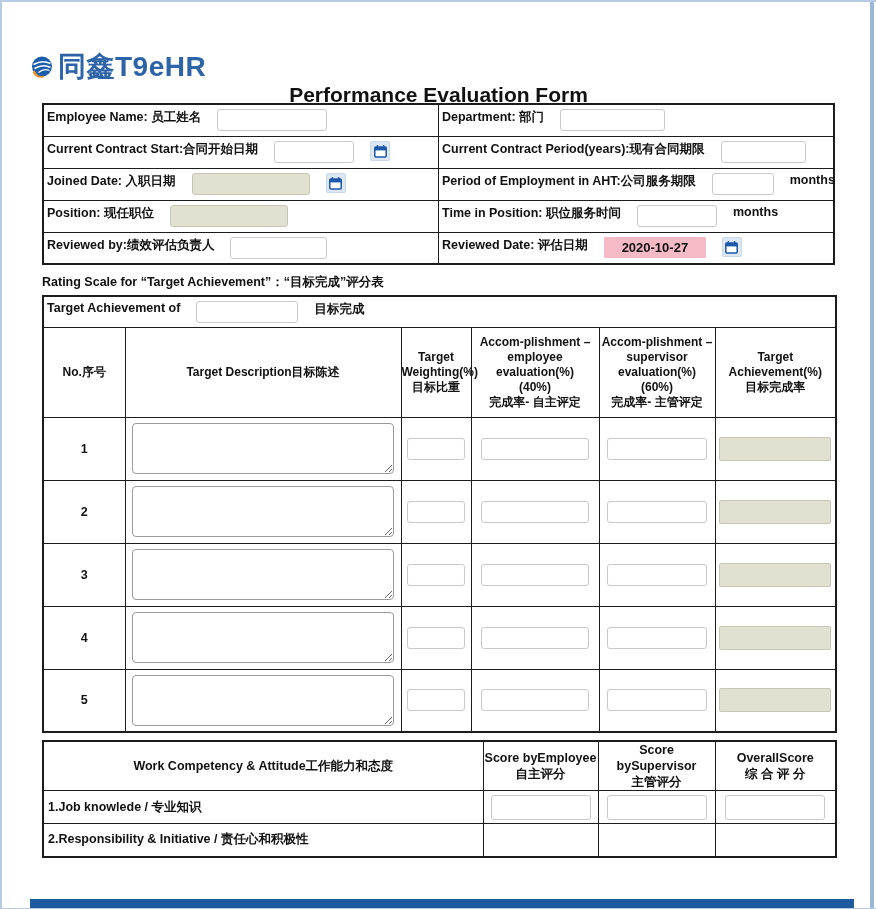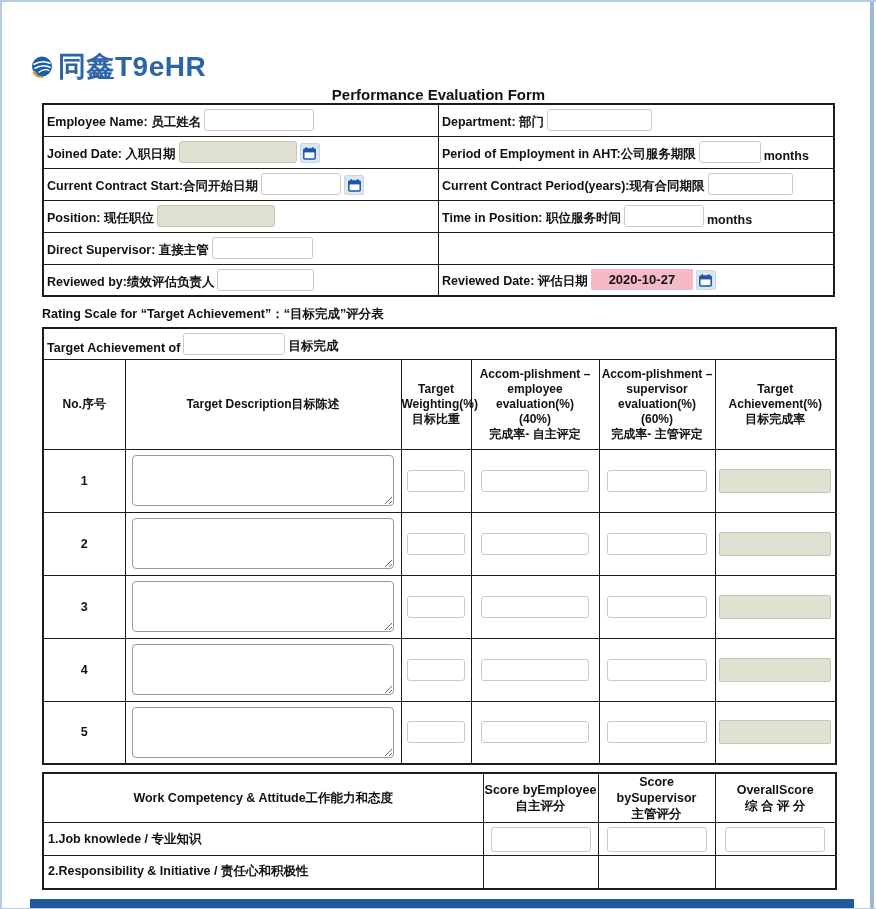--- a/index.html
+++ b/index.html
@@ -25,32 +25,32 @@
     position:absolute; bottom:0; left:28px; right:22px; height:9px;
     background:#1e5b9e; z-index:25;
   }
   .content { position:absolute; left:40px; top:0; width:793px; }
 
   
   .logo { position:absolute; left:28px; top:46px; display:flex; align-items:center; gap:4px; }
   .logo-text { color:#2d64a7; font-size:28px; font-weight:bold; letter-spacing:0.5px; }
 
   
-  .title { padding-top:84px; text-align:center; font-size:15px; font-weight:bold; color:#111; line-height:17px; }
+  .title { padding-top:84px; text-align:center; font-size:21px; font-weight:bold; color:#111; line-height:17px; }
   .subtitle { text-align:center; font-size:13px; font-weight:bold; color:#111; line-height:17px; margin-bottom:5px; }
 
   
   table { border-collapse:collapse; width:793px; table-layout:fixed; }
   table, td, th { border:1px solid #1c1c1c; }
   table { border-width:2px; }
   td, th { font-size:12.5px; font-weight:bold; color:#111; vertical-align:middle; }
 
   
   .info-table tr { height:32px; }
-  .cellflex { display:flex; align-items:flex-end; gap:3px; padding:0 3px; white-space:nowrap; }
+  .cellflex { display:flex; align-items:flex-start; gap:16px; padding:0 3px; white-space:nowrap; }
 
   .inp {
     height:22px; border:1px solid #c9c9c9; border-radius:3px; background:#fff;
     font-family:"Liberation Sans", sans-serif; font-size:12px; padding:0 3px;
   }
   .ro { background:#e1e1d1; border-color:#c6c6b4; }
   .w62{width:62px}.w80{width:80px}.w85{width:85px}.w97{width:97px}
   .w101{width:101px}.w102{width:102px}.w105{width:105px}.w110{width:110px}.w118{width:118px}
 
   .cal-btn {
@@ -127,20 +127,42 @@
         <td>
               <div class="cellflex">
           <span>Department: 部门</span>
           <input class="inp w105" style="">
         </div>
             </td>
       </tr>
       <tr>
         <td>
               <div class="cellflex">
+          <span>Current Contract Start:合同开始日期</span>
+          <input class="inp w80" style="">
+          <button class="cal-btn">
+            <svg width="13" height="13" viewBox="0 0 13 13">
+              <rect x="0.8" y="2" width="11.4" height="10" rx="1" fill="#fff" stroke="#1c57a8" stroke-width="1.5"></rect>
+              <rect x="0.8" y="2" width="11.4" height="3.4" fill="#1c57a8"></rect>
+              <rect x="2.6" y="0.2" width="1.6" height="2.6" fill="#1c57a8"></rect>
+              <rect x="8.8" y="0.2" width="1.6" height="2.6" fill="#1c57a8"></rect>
+            </svg>
+          </button>
+        </div>
+            </td>
+        <td>
+              <div class="cellflex">
+          <span>Current Contract Period(years):现有合同期限</span>
+          <input class="inp w85" style="">
+        </div>
+            </td>
+      </tr>
+      <tr>
+        <td>
+              <div class="cellflex">
           <span>Joined Date: 入职日期</span>
           <input class="inp ro w118" readonly="" style="">
           <button class="cal-btn">
             <svg width="13" height="13" viewBox="0 0 13 13">
               <rect x="0.8" y="2" width="11.4" height="10" rx="1" fill="#fff" stroke="#1c57a8" stroke-width="1.5"></rect>
               <rect x="0.8" y="2" width="11.4" height="3.4" fill="#1c57a8"></rect>
               <rect x="2.6" y="0.2" width="1.6" height="2.6" fill="#1c57a8"></rect>
               <rect x="8.8" y="0.2" width="1.6" height="2.6" fill="#1c57a8"></rect>
             </svg>
           </button>
@@ -150,62 +172,31 @@
               <div class="cellflex">
           <span>Period of Employment in AHT:公司服务期限</span>
           <input class="inp w62" style="">
           <span>months</span>
         </div>
             </td>
       </tr>
       <tr>
         <td>
               <div class="cellflex">
-          <span>Current Contract Start:合同开始日期</span>
-          <input class="inp w80" style="">
-          <button class="cal-btn">
-            <svg width="13" height="13" viewBox="0 0 13 13">
-              <rect x="0.8" y="2" width="11.4" height="10" rx="1" fill="#fff" stroke="#1c57a8" stroke-width="1.5"></rect>
-              <rect x="0.8" y="2" width="11.4" height="3.4" fill="#1c57a8"></rect>
-              <rect x="2.6" y="0.2" width="1.6" height="2.6" fill="#1c57a8"></rect>
-              <rect x="8.8" y="0.2" width="1.6" height="2.6" fill="#1c57a8"></rect>
-            </svg>
-          </button>
-        </div>
-            </td>
-        <td>
-              <div class="cellflex">
-          <span>Current Contract Period(years):现有合同期限</span>
-          <input class="inp w85" style="">
-        </div>
-            </td>
-      </tr>
-      <tr>
-        <td>
-              <div class="cellflex">
           <span>Position: 现任职位</span>
           <input class="inp ro w118" readonly="" style="">
         </div>
             </td>
         <td>
               <div class="cellflex">
           <span>Time in Position: 职位服务时间</span>
           <input class="inp w80" style="">
           <span>months</span>
         </div>
             </td>
-      </tr>
-      <tr>
-        <td>
-              <div class="cellflex">
-          <span>Direct Supervisor: 直接主管</span>
-          <input class="inp w101" style="">
-        </div>
-            </td>
-        <td></td>
       </tr>
       <tr>
         <td>
               <div class="cellflex">
           <span>Reviewed by:绩效评估负责人</span>
           <input class="inp w97" style="">
         </div>
             </td>
         <td>
               <div class="cellflex">

